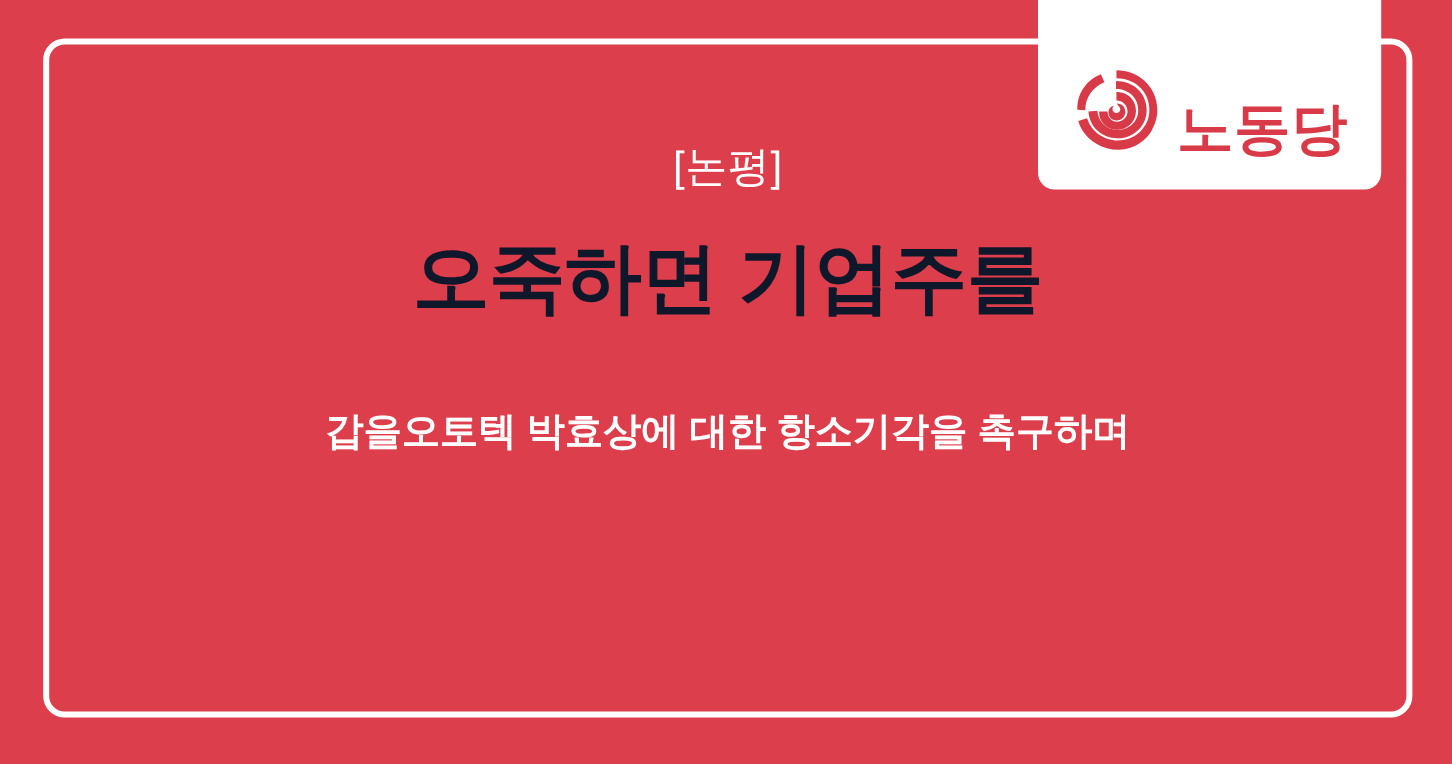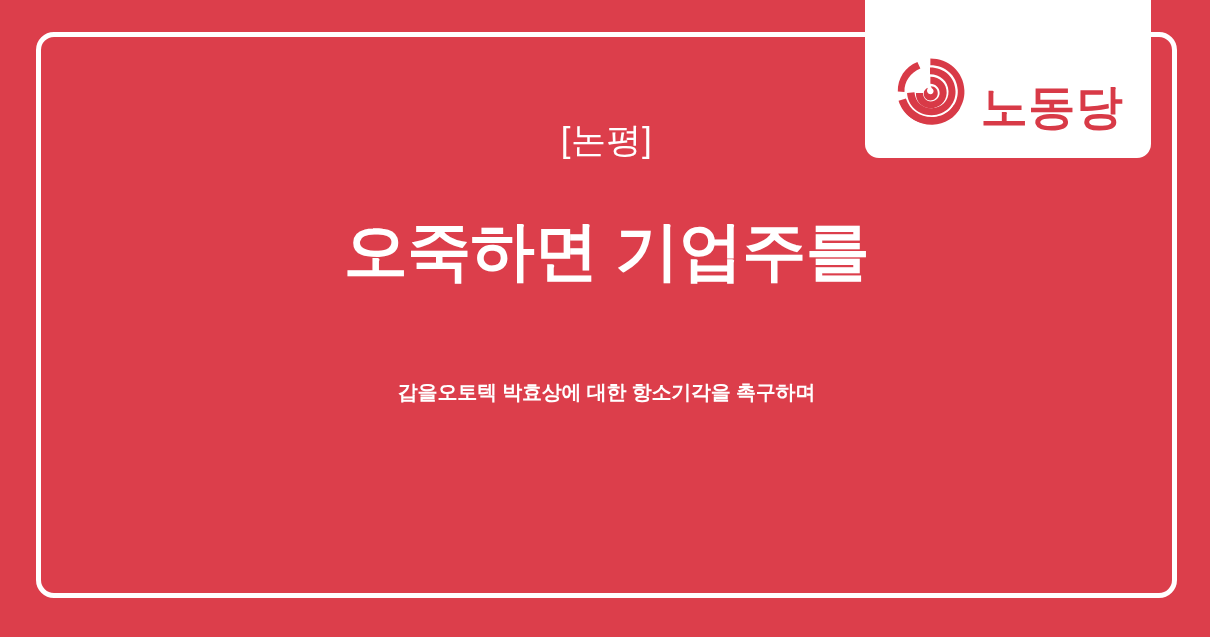--- a/index.html
+++ b/index.html
@@ -76,50 +76,49 @@
   #content {
     position: absolute;
     left: 36px;
     top: 32px;
     width: 1141px;
     height: 566px;
     display: flex;
     flex-direction: column;
     align-items: center;
     box-sizing: border-box;
-    gap: 20px;
   }
 
   #kicker {
     margin-top: 90px;
     font-size: 35px;
     font-weight: 400;
     color: #ffffff;
     line-height: 1;
     letter-spacing: 0.5px;
   }
 
   #headline {
     margin-top: 37px;
     font-size: 64px;
     font-weight: 700;
-    color: #ffffff;
+    color: #0f172a;
     line-height: 1.16;
     text-align: center;
     letter-spacing: -0.5px;
     white-space: nowrap;
   }
 
   #headline .hl-line {
     display: block;
   }
 
   #subtitle {
     margin-top: 72px;
-    font-size: 20px;
+    font-size: 32px;
     font-weight: 700;
     color: #ffffff;
     line-height: 1.2;
     letter-spacing: -0.2px;
     white-space: nowrap;
   }
 </style>
 </head>
 <body>
 

